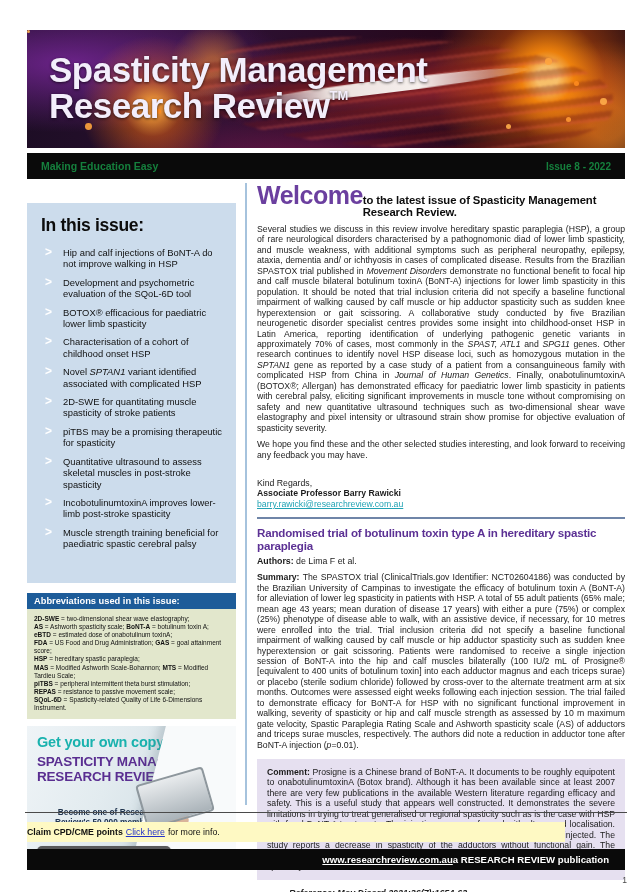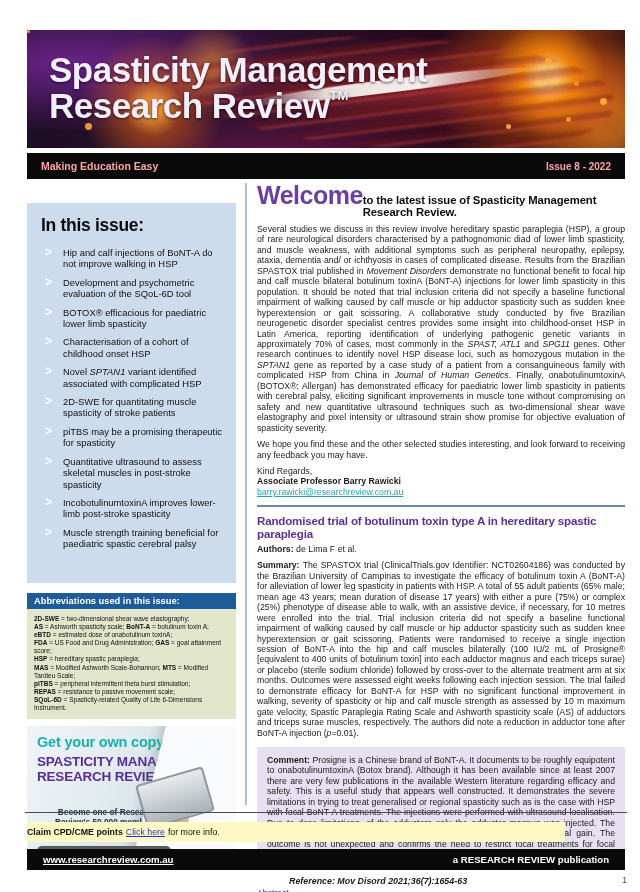--- a/index.html
+++ b/index.html
@@ -37,21 +37,21 @@
     box-shadow:520px 30px 0 2px #ffa53d, 548px 52px 0 1px #ff8c1e, 575px 70px 0 2px #ffae4a,
                540px 88px 0 1px #ff9832, 95px 40px 0 1px #ff9832, 60px 95px 0 2px #ffa53d,
                130px 80px 0 1px #ff8c1e, 480px 95px 0 1px #ffae4a;
     filter:blur(.4px);opacity:.9;}
   .banner-title{position:absolute;left:22px;top:22px;line-height:1.02;color:#f3eefb;font-weight:bold;
     text-shadow:0 1px 3px rgba(0,0,0,.65);letter-spacing:-.5px;}
   .banner-title .l1{font-size:35px;display:block;}
   .banner-title .l2{font-size:35px;display:block;}
   .banner-title sup{font-size:13px;letter-spacing:0;vertical-align:18px;}
 
-  .black-bar{position:absolute;left:27px;top:153px;width:598px;height:26px;background:#0a0a0a;color:#fca5a5;
+  .black-bar{position:absolute;left:27px;top:153px;width:598px;height:26px;background:#0a0a0a;color:#15803d;
     display:flex;align-items:center;justify-content:space-between;padding:0 14px;box-sizing:border-box;}
   .black-bar .tagline{font-size:10.5px;font-weight:bold;}
   .black-bar .issue{font-size:10px;font-weight:bold;margin-left:8px;}
 
   
   .content{position:absolute;left:27px;top:183px;width:598px;display:flex;}
   .sidebar{width:209px;flex:0 0 209px;}
   .vdivider{width:2px;flex:0 0 2px;background:#a6c3dd;margin-left:9px;height:622px;}
   .main{flex:1;margin-left:10px;min-width:0;}
 
@@ -82,41 +82,41 @@
   .promo-btn{position:relative;display:inline-block;background:#58595b;color:#fff;font-size:9.3px;font-weight:bold;
     padding:4px 10px 4px 8px;border-radius:5px;margin-top:4px;box-shadow:0 1px 2px rgba(0,0,0,.4);}
   .promo-btn svg{position:absolute;right:-9px;bottom:-6px;width:16px;height:16px;}
   .promo-l5{color:#20344e;font-size:7.4px;font-weight:bold;margin-top:6px;}
 
   
   .welcome-row{display:flex;align-items:baseline;margin-top:-2px;}
   .welcome-word{color:#6b3f9f;font-size:25px;font-weight:bold;letter-spacing:-.5px;}
   .welcome-rest{color:#0d0d0d;font-size:11.3px;font-weight:bold;letter-spacing:-.1px;}
   .para{font-size:8.7px;line-height:10.45px;text-align:justify;color:#1b1b1b;margin-top:6px;}
-  .signoff{font-size:8.7px;line-height:10.45px;margin-top:6px;}
+  .signoff{font-size:8.7px;line-height:10.45px;margin-top:18px;}
   .signoff .name{font-weight:bold;}
   a.link-teal{color:#21a3b4;text-decoration:underline;font-size:8.7px;}
   a.link-blue{color:#2433c9;text-decoration:underline;}
   .main-divider{height:2px;background:#6f85a8;margin:8px 0 7px;}
   .article-title{color:#5c3194;font-size:11.6px;font-weight:bold;letter-spacing:-.2px;line-height:13px;}
   .authors{font-size:8.8px;margin-top:4px;}
   .authors .lbl{font-weight:bold;}
   .comment-box{background:#e6e0f0;padding:8px 10px;margin-top:9px;}
   .comment-box .para{margin-top:0;}
   .reference{font-size:8.9px;font-weight:bold;font-style:italic;margin-top:8px;margin-left:32px;}
   .abstract-line{margin-top:2px;font-size:8.7px;}
 
   
   .full-divider{position:absolute;left:25px;top:812px;width:602px;height:1px;background:#4a4a4a;}
   .yellow-bar{position:absolute;left:27px;top:822px;width:538px;height:20px;background:#fef9c3;
     display:flex;align-items:center;justify-content:flex-start;font-size:8.8px;color:#111;}
   .yellow-bar .lbl{font-weight:bold;}
   .yellow-bar a{margin:0 3px;}
   .black-footer{position:absolute;left:27px;top:849px;width:598px;height:21px;background:#0a0a0a;color:#fff;
-    display:flex;align-items:center;justify-content:space-between;padding:0 16px;box-sizing:border-box;}
+    display:flex;align-items:center;justify-content:flex-end;padding:0 16px;box-sizing:border-box;}
   .black-footer .site{color:#fff;font-size:9.6px;font-weight:bold;text-decoration:underline;}
   .black-footer .pub{font-size:9.6px;font-weight:bold;}
   .page-num{position:absolute;right:13px;top:875px;font-size:8.5px;color:#4a4a4a;}
 </style>
 </head>
 <body>
 
 <div class="banner">
   <div class="fibers"></div>
   <div class="tendon"></div>

